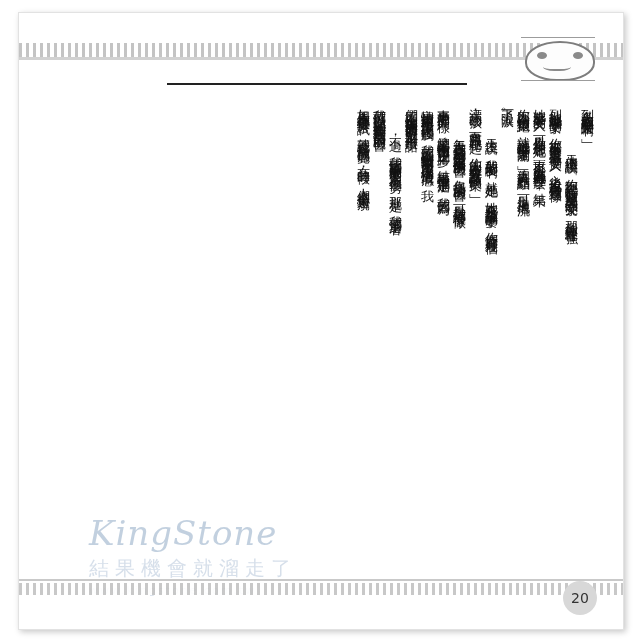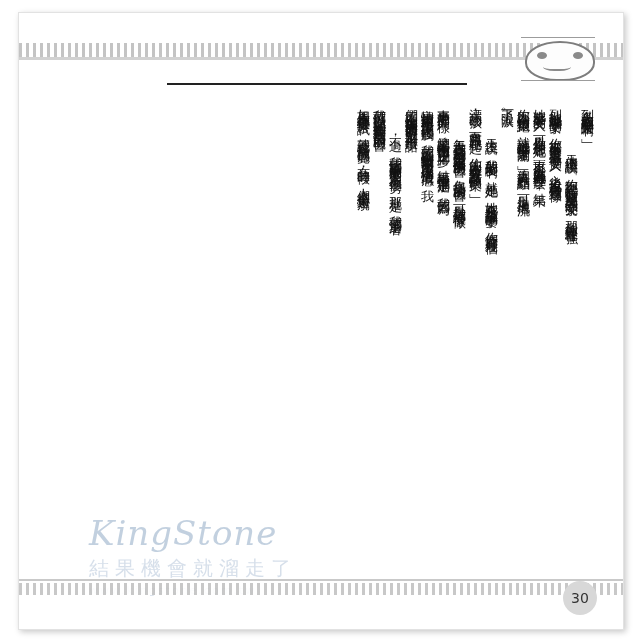--- a/index.html
+++ b/index.html
@@ -260,15 +260,15 @@
 
     <div class="watermark">
       <div class="wm-main">KingStone</div>
       <div class="wm-sub">結果機會就溜走了</div>
       <div class="wm-url">www.kingstone.com.tw</div>
     </div>
 
     <div class="footer-line"></div>
     <div class="footer-rule"></div>
 
-    <div class="page-number">30</div>
+    <div class="page-number">20</div>
   </div>
 </div>
 
 </body></html>

